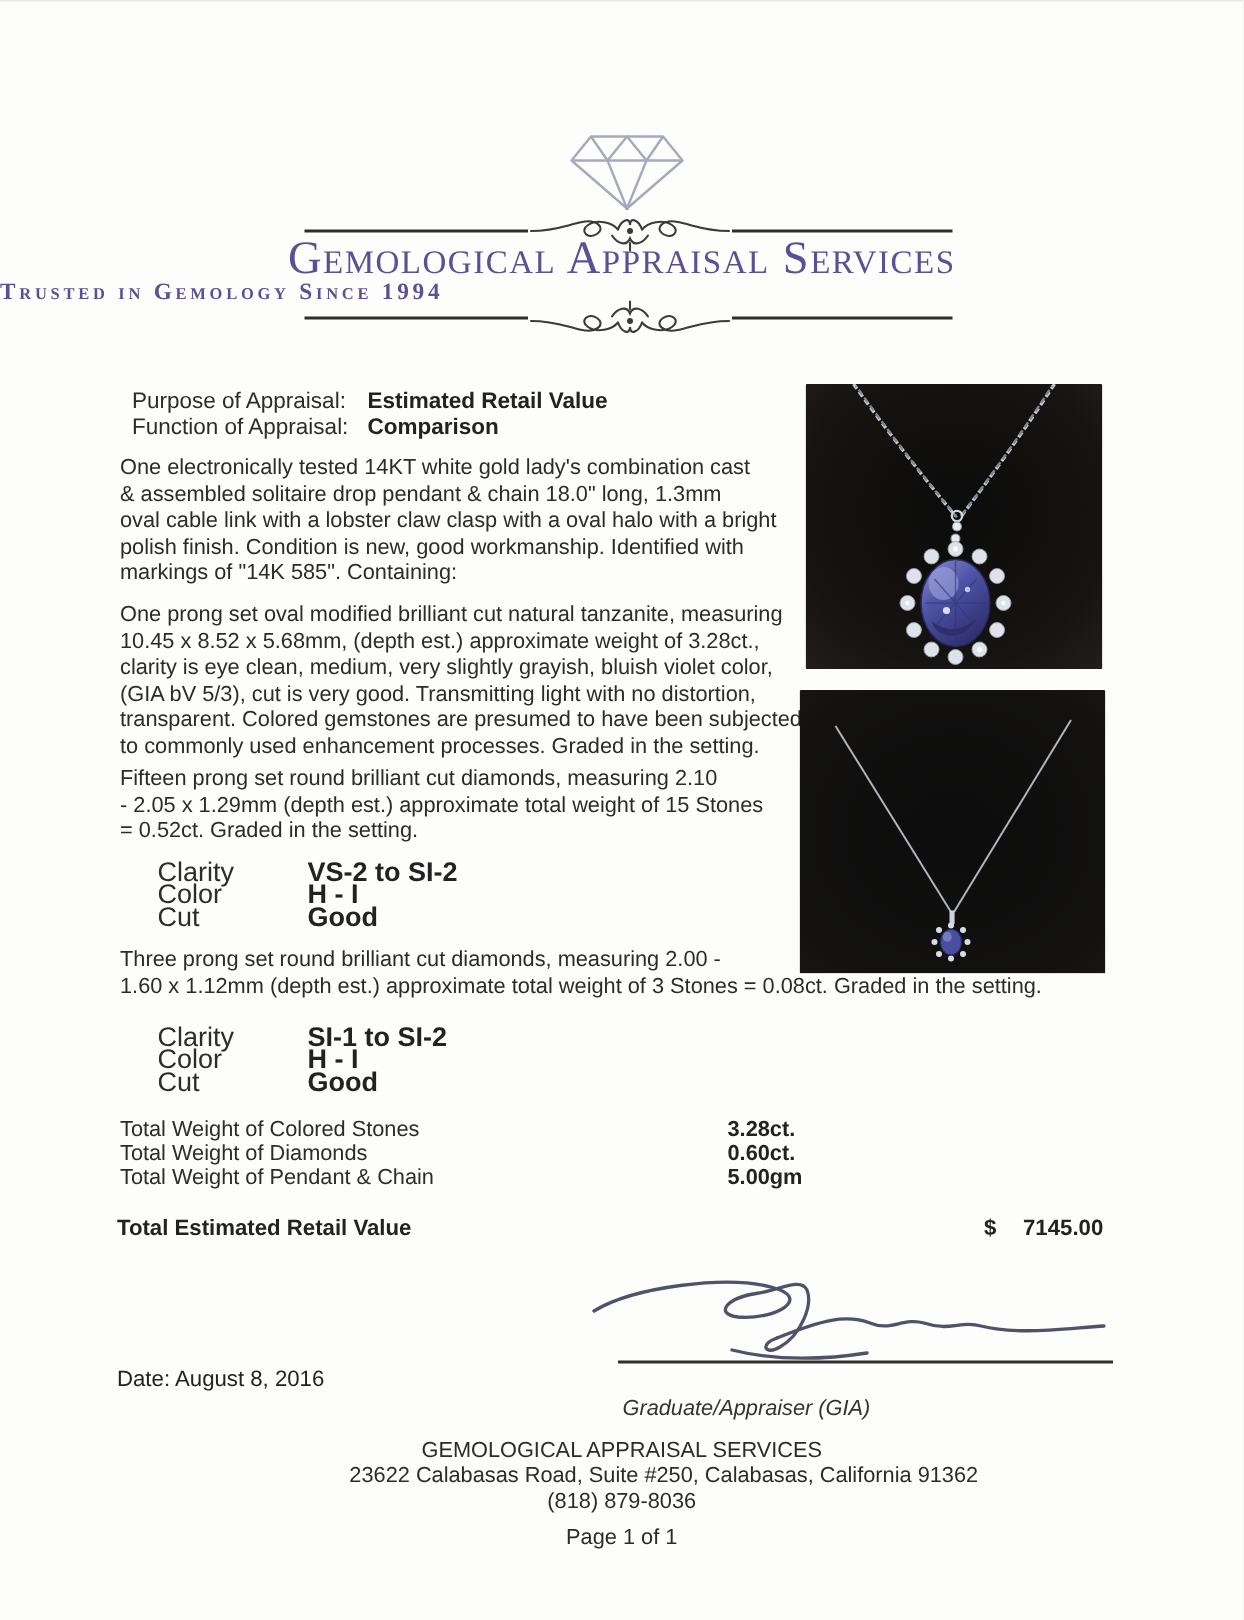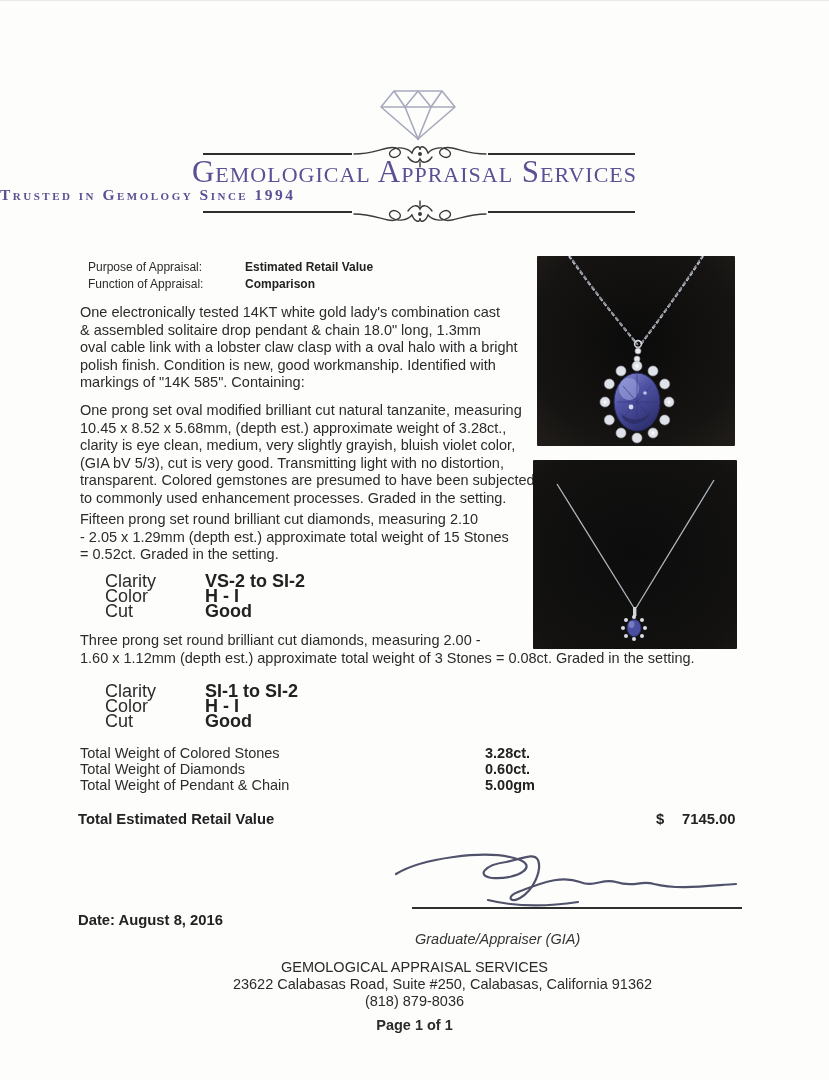--- a/index.html
+++ b/index.html
@@ -17,33 +17,33 @@
     font-family:"Liberation Serif", serif;font-variant:small-caps;
     font-size:31px;letter-spacing:1px;color:#5c4f93;font-weight:500;
   }
   .brand-tagline{
     position:absolute;left:0;width:797px;
     font-family:"Liberation Serif", serif;font-variant:small-caps;
     font-size:15.5px;letter-spacing:2.5px;color:#5c4f93;font-weight:600;
   }
   
   .para{white-space:pre-line;font-size:14.5px;line-height:17.6px;color:#2b2b2b;}
-  .kv-row{display:flex;font-size:12px;line-height:17px;}
+  .kv-row{display:flex;font-size:15px;line-height:17px;}
   .kv-row .lbl{width:157px;flex:none;}
   .kv-row .val{font-weight:bold;color:#222;}
   .grade-row{display:flex;font-size:18px;line-height:15.2px;}
   .grade-row .lbl{width:100px;flex:none;}
   .grade-row .val{font-weight:bold;color:#222;}
   .tot-row{display:flex;font-size:14.5px;line-height:16.2px;}
   .tot-row .lbl{width:405px;flex:none;}
   .tot-row .val{font-weight:bold;color:#222;}
   .retail{font-size:14.8px;font-weight:bold;color:#222;}
   .photo{position:absolute;border-radius:1px;overflow:hidden;}
   .sigline{position:absolute;height:2px;background:#2f2f2f;}
-  .bold{font-weight:bold;color:#222;}
+  .bold{font-weight:normal;color:#222;}
   .italic{font-style:italic;}
   .center-line{position:absolute;left:0;width:829px;text-align:center;font-size:14.5px;color:#2b2b2b;}
 </style>
 </head>
 <body>
 
 <div class="page">
 
   <div class="abs" style="left:378px;top:86px;width:80px;height:58px;">
     <svg width="80" height="58" viewBox="0 0 80 58">

